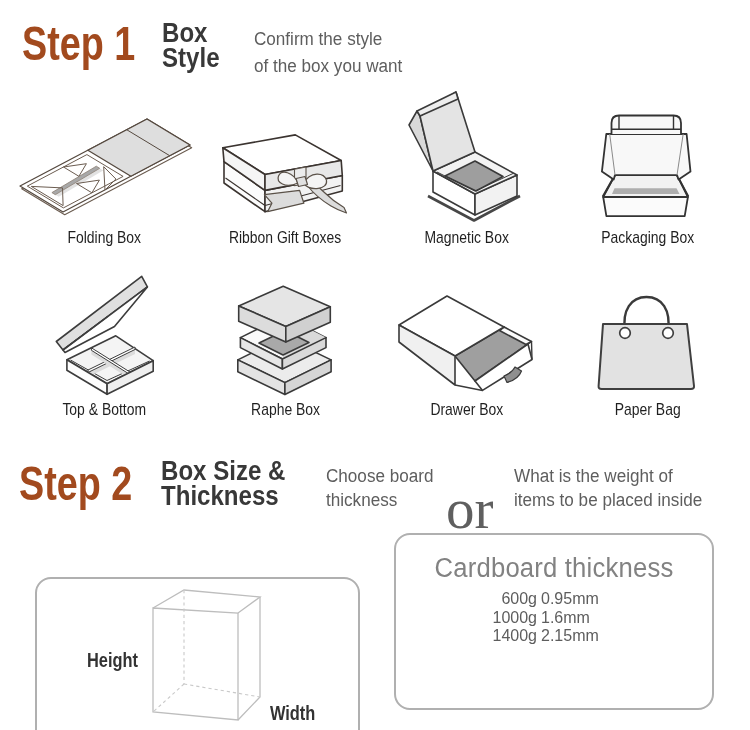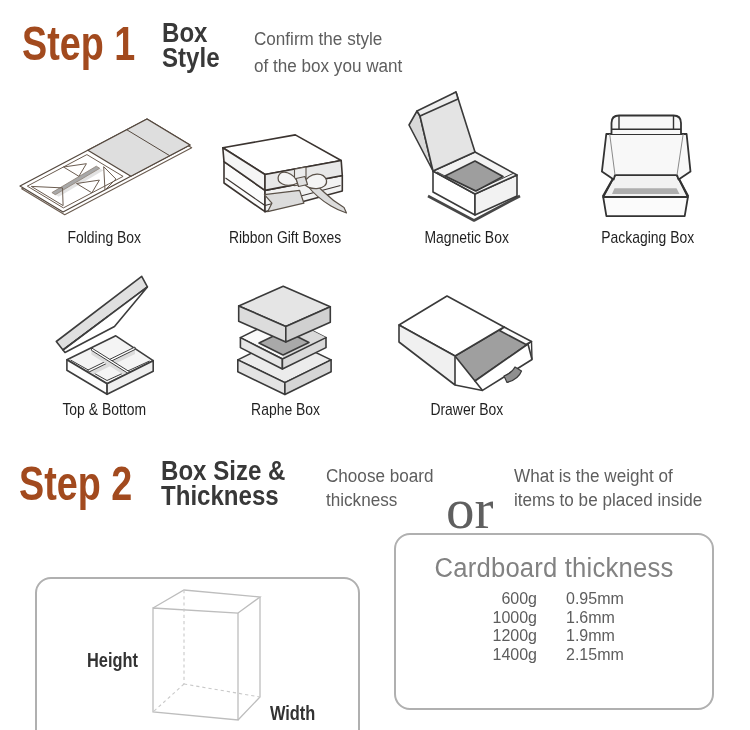--- a/index.html
+++ b/index.html
@@ -19,21 +19,21 @@
   .row2 .cell-label{margin-top:1px;}
   
   .panel{position:absolute;top:533px;height:177px;border:2px solid #b0b0b0;border-radius:16px;background:#ffffff;box-sizing:border-box;padding-left:8px;}
   .panel-left{left:35px;width:325px;margin-top:44px;}
   .panel-right{left:394px;width:320px;}
   .dim-label{position:absolute;color:#333333;font-weight:700;font-size:21px;line-height:21px;transform:scaleX(0.78);transform-origin:left top;white-space:nowrap;}
   .thick-title{position:absolute;left:0;width:100%;text-align:center;top:20px;color:#828282;font-size:27px;line-height:27px;letter-spacing:0.2px;transform:scaleX(0.95);transform-origin:center top;}
   .thick-table{position:absolute;left:0;top:55px;width:100%;}
   .thick-row{display:flex;height:18.6px;line-height:18.6px;font-size:16px;color:#5d5d5d;align-items:flex-end;}
   .thick-w{width:141px;text-align:right;}
-  .thick-t{margin-left:29px;text-align:left;}
+  .thick-t{margin-left:4px;text-align:left;}
 </style>
 </head>
 <body>
 
 <div class="abs step-label" style="left:22px;top:19px;">Step 1</div>
 <div class="abs step-title" style="left:162px;top:20px;">
   <div>Box</div>
   <div>Style</div>
 </div>
 <div class="abs step-desc" style="left:254px;top:26px;">
@@ -196,20 +196,31 @@
 
         <path d="M23 59 L71 30 L128 61 L79 90 Z" fill="#ffffff"></path>
         <path d="M23 59 L79 90 L79 119 L23 76 Z" fill="#f0f0f0"></path>
 
         <path d="M128 110 C133 108 137 105 139 101 L145.5 105 C143.5 110.5 138 114.5 131 116.5 Z" fill="#8f8f8f" stroke-width="1.2"></path>
       </g>
     </svg>
     <span class="cell-label">Drawer Box</span>
   </div>
 
+  <div class="cell">
+    <svg width="181" height="134" viewBox="0 0 181 134">
+      <g stroke="#3f3f3f" stroke-linejoin="round" fill="none">
+        <path d="M68 65 C65 44 74 31 89.5 31 C105 31 114 44 111 65" stroke="#3a3a3a" stroke-width="2.4"></path>
+        <path d="M46 58 L130 58 L137 120 Q137.3 123 134 123 L44.5 123 Q41.3 123 41.6 120 Z" fill="#e2e2e2" stroke-width="2"></path>
+        <circle cx="68" cy="67" r="5.3" fill="#ffffff" stroke-width="1.7"></circle>
+        <circle cx="111" cy="67" r="5.3" fill="#ffffff" stroke-width="1.7"></circle>
+      </g>
+    </svg>
+    <span class="cell-label">Paper Bag</span>
+  </div>
 </div>
 
 <div class="abs step-label" style="left:19px;top:459px;">Step 2</div>
 <div class="abs step-title" style="left:161px;top:458px;">
   <div>Box Size &amp;</div>
   <div>Thickness</div>
 </div>
 <div class="abs step-desc" style="left:326px;top:464px;line-height:24px;">
   <div>Choose board</div>
   <div>thickness</div>
@@ -243,21 +254,17 @@
   <div class="thick-table">
     <div class="thick-row">
       <span class="thick-w">600g</span>
       <span class="thick-t">0.95mm</span>
     </div>
     <div class="thick-row">
       <span class="thick-w">1000g</span>
       <span class="thick-t">1.6mm</span>
     </div>
     <div class="thick-row">
-      <span class="thick-w">1200g</span>
-      <span class="thick-t">1.9mm</span>
-    </div>
-    <div class="thick-row">
       <span class="thick-w">1400g</span>
       <span class="thick-t">2.15mm</span>
     </div>
   </div>
 </div>
 
 </body></html>

